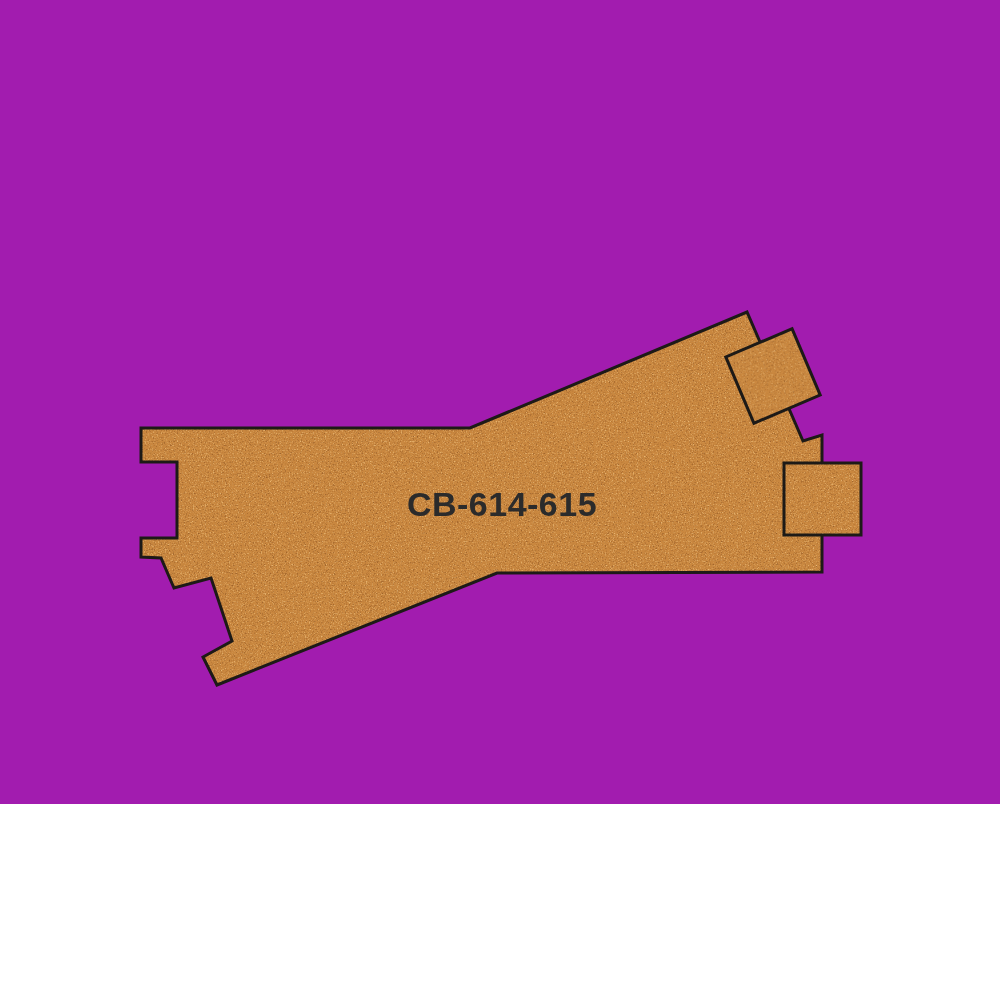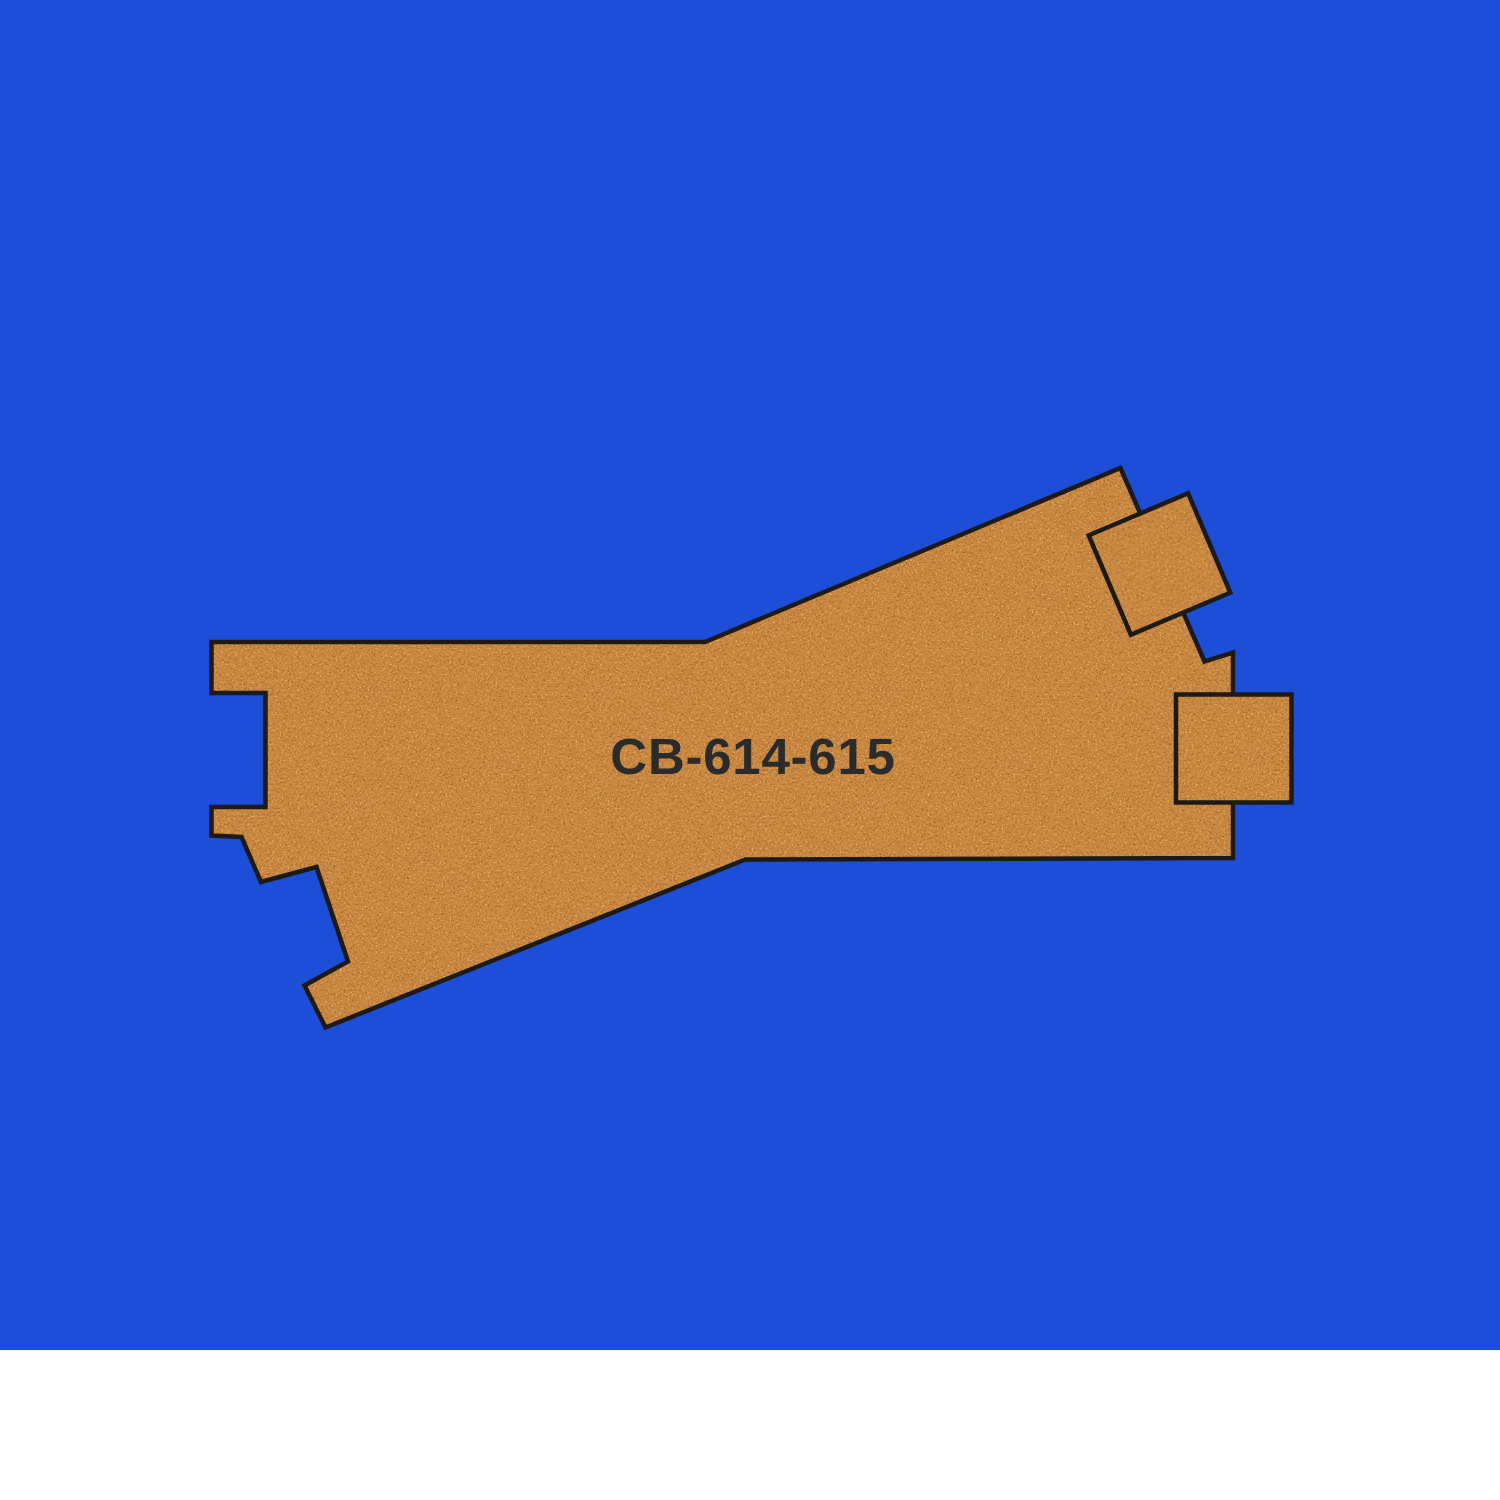--- a/index.html
+++ b/index.html
@@ -4,22 +4,22 @@
 <style>
   html, body {
     margin: 0;
     padding: 0;
     background: #ffffff;
     font-family: "Liberation Sans", sans-serif;
   }
   .stage {
     position: relative;
     width: 1000px;
-    height: 900px;
-    background: #1d4ed8;
+    height: 804px;
+    background: #a21caf;
     overflow: hidden;
   }
   svg { display: block; }
   .part-label {
     font-family: "Liberation Sans", sans-serif;
     font-weight: bold;
     font-size: 34px;
     letter-spacing: 0.5px;
   }
 </style>

